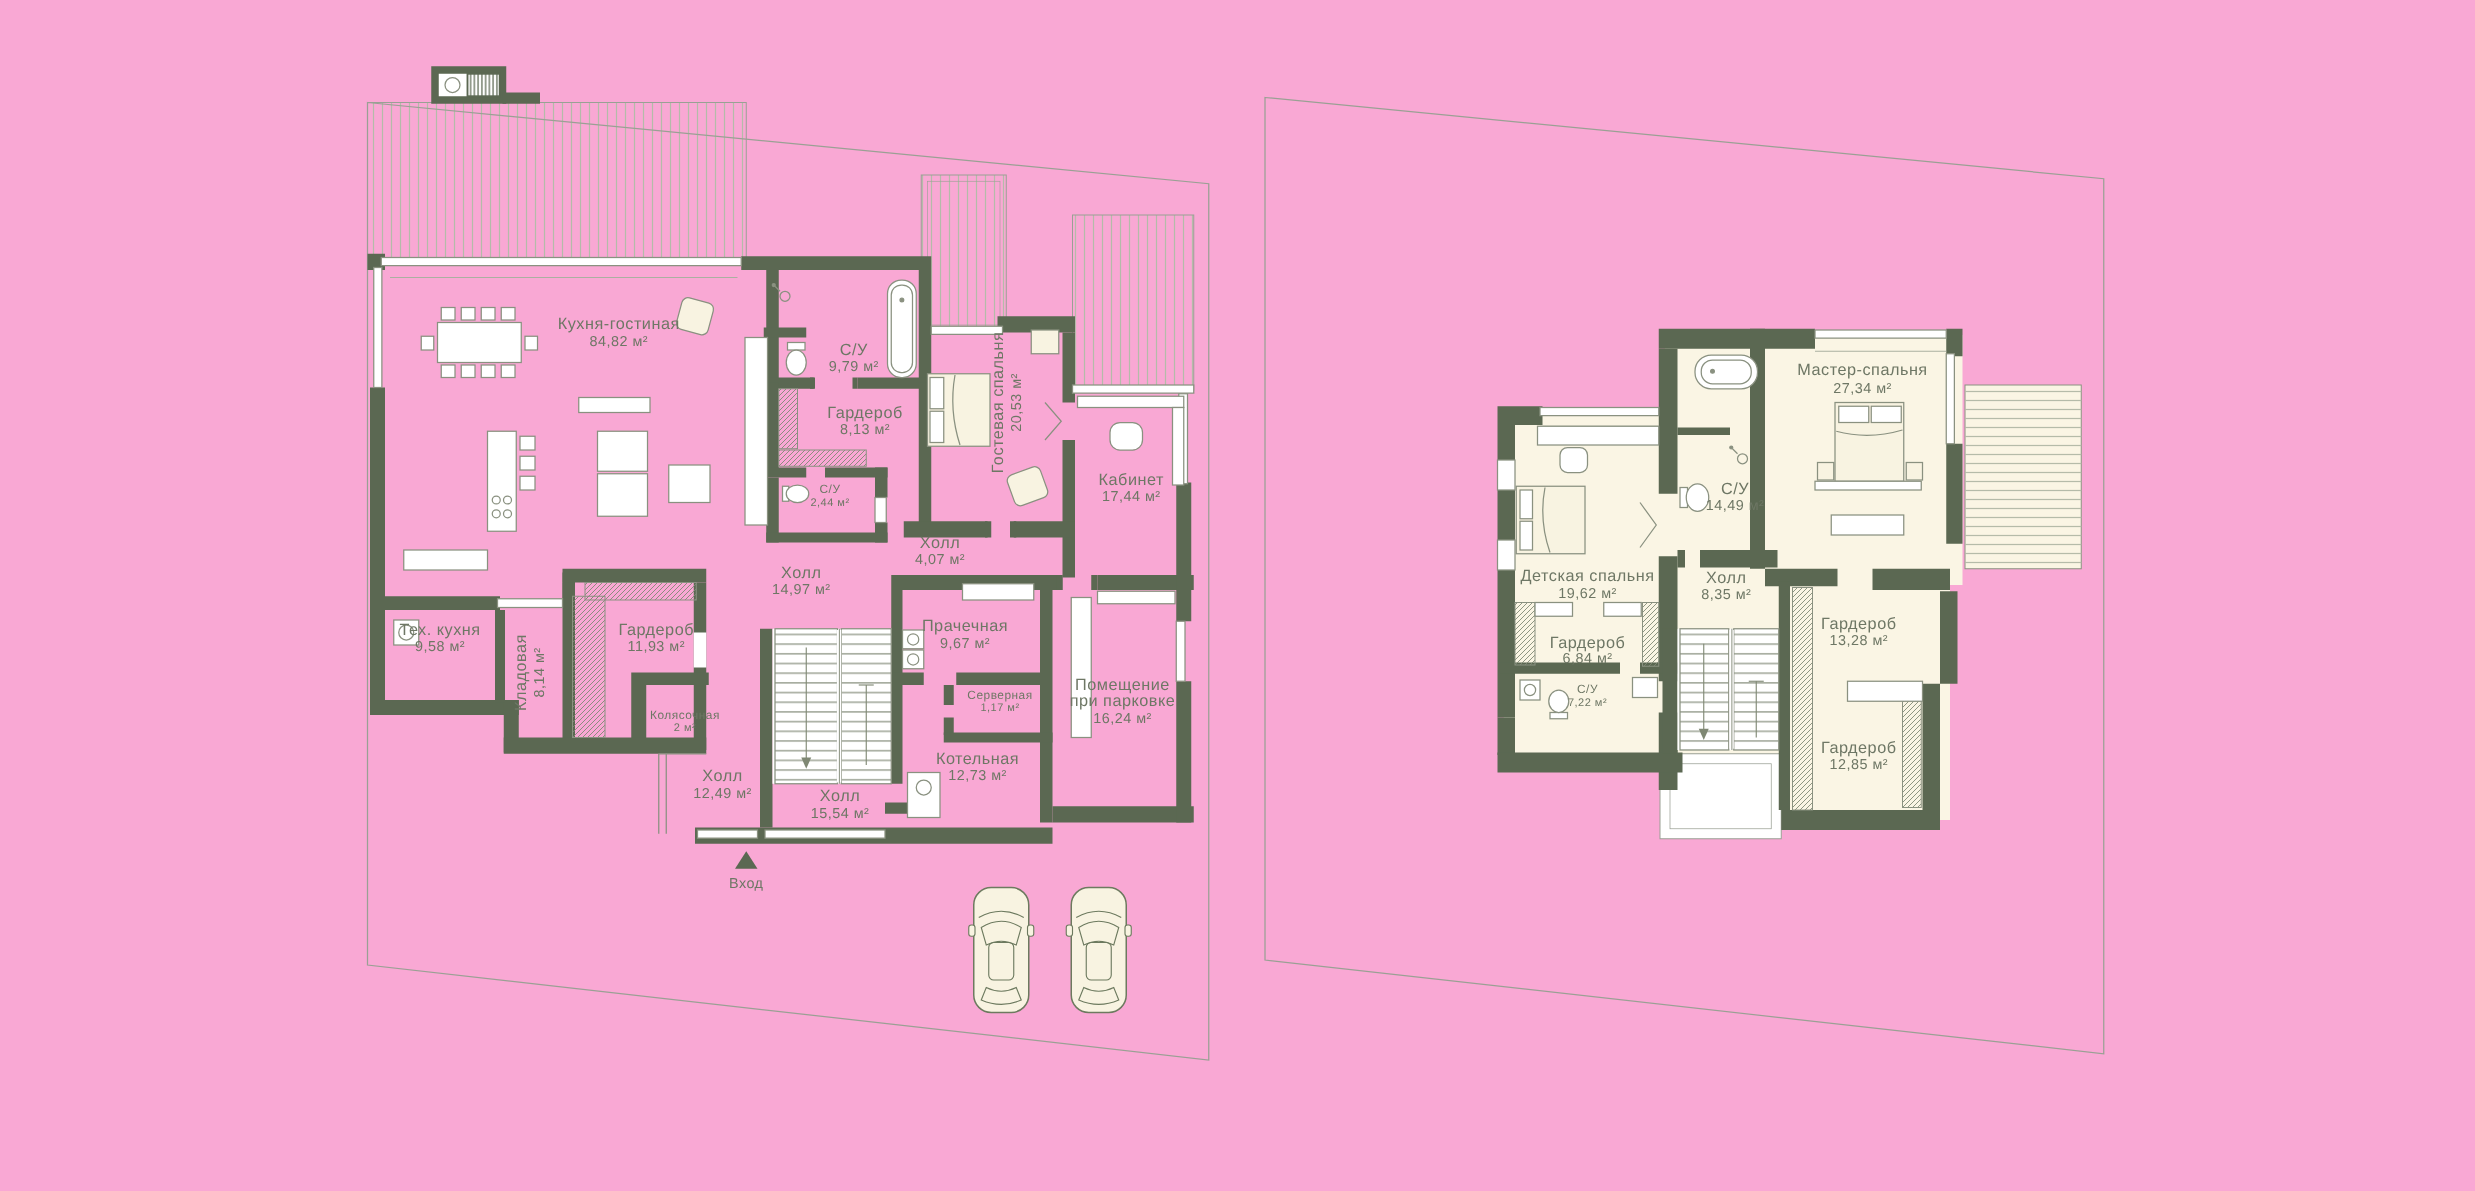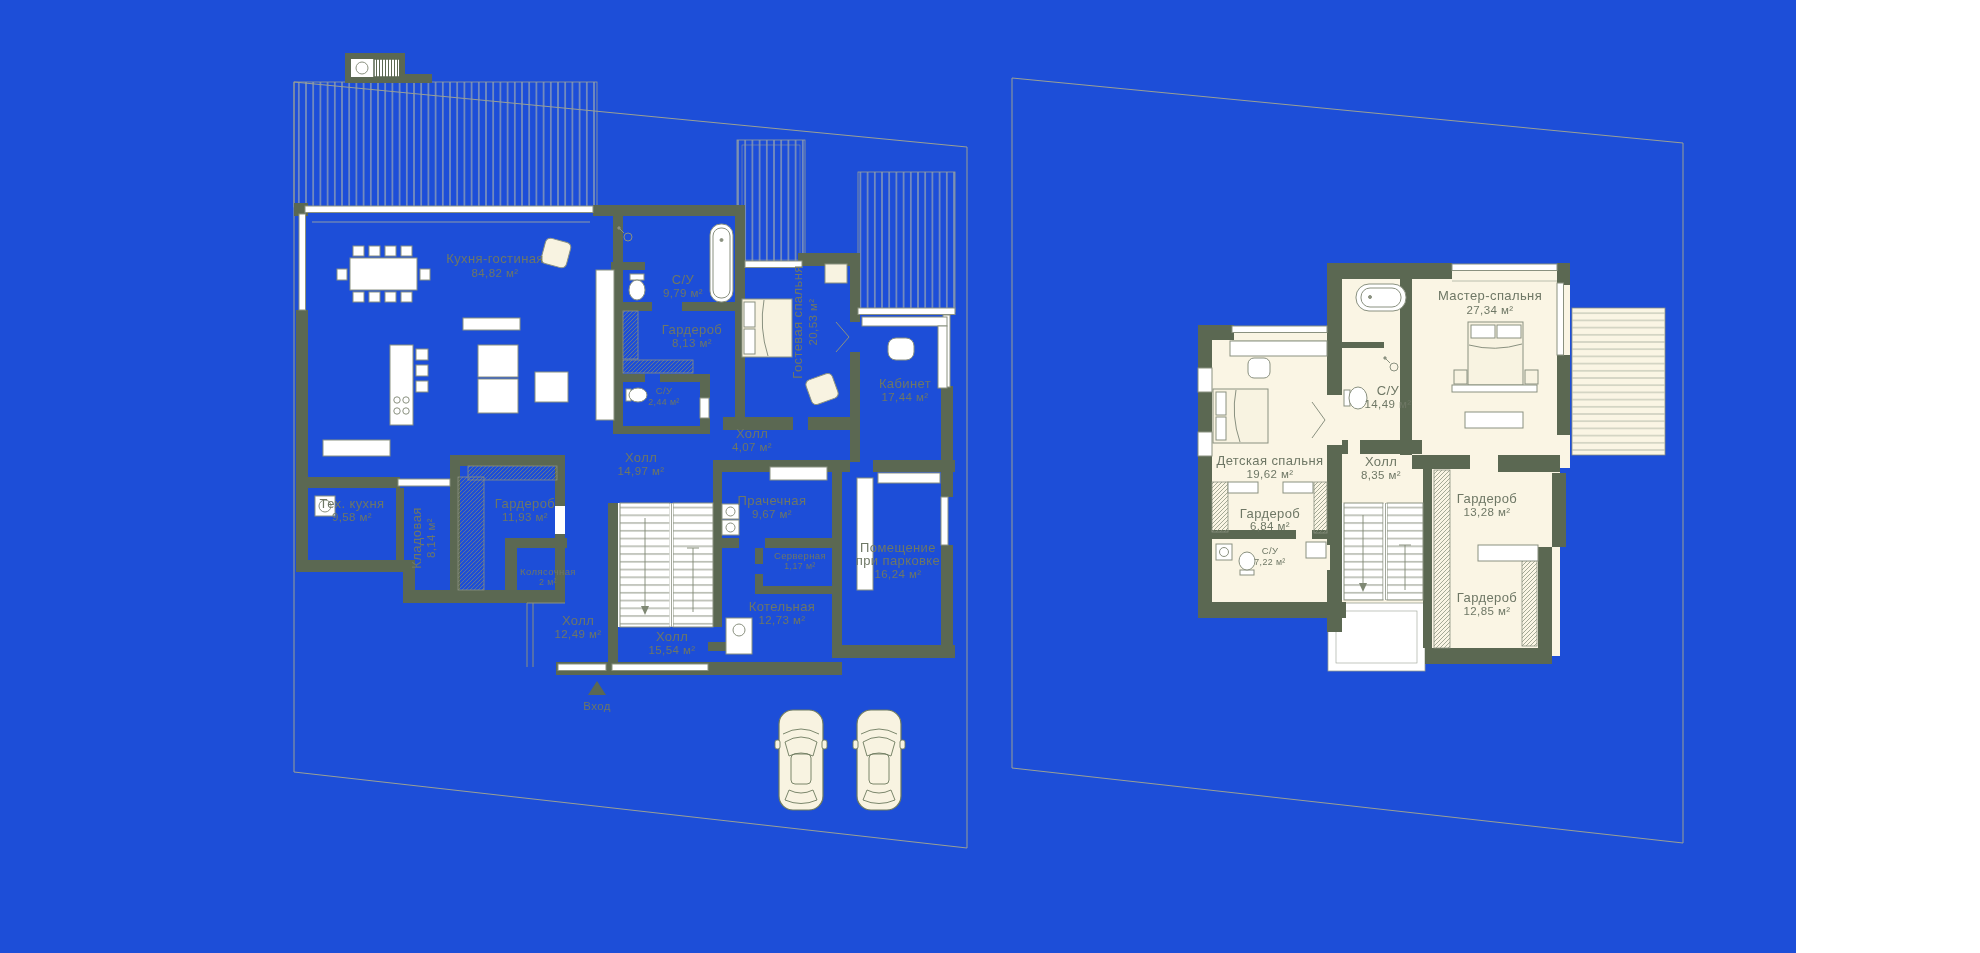--- a/index.html
+++ b/index.html
@@ -1,16 +1,16 @@
 <!DOCTYPE html>
 <html><head>
 <meta charset="utf-8">
 <style>
   html,body{margin:0;padding:0;background:#ffffff;}
-  .stage{position:relative;width:1796px;height:953px;background:#1d4ed8;overflow:hidden;}
+  .stage{position:relative;width:1980px;height:953px;background:#f9a8d4;overflow:hidden;}
   svg{position:absolute;left:0;top:0;}
   text{font-family:"Liberation Sans", sans-serif;fill:#6e7765;text-anchor:middle;letter-spacing:.4px;}
   .rn{font-size:13px;}
   .ra{font-size:11.5px;}
   .rn-s{font-size:9.5px;}
   .ra-s{font-size:8.8px;}
 </style>
 </head>
 <body>
 

